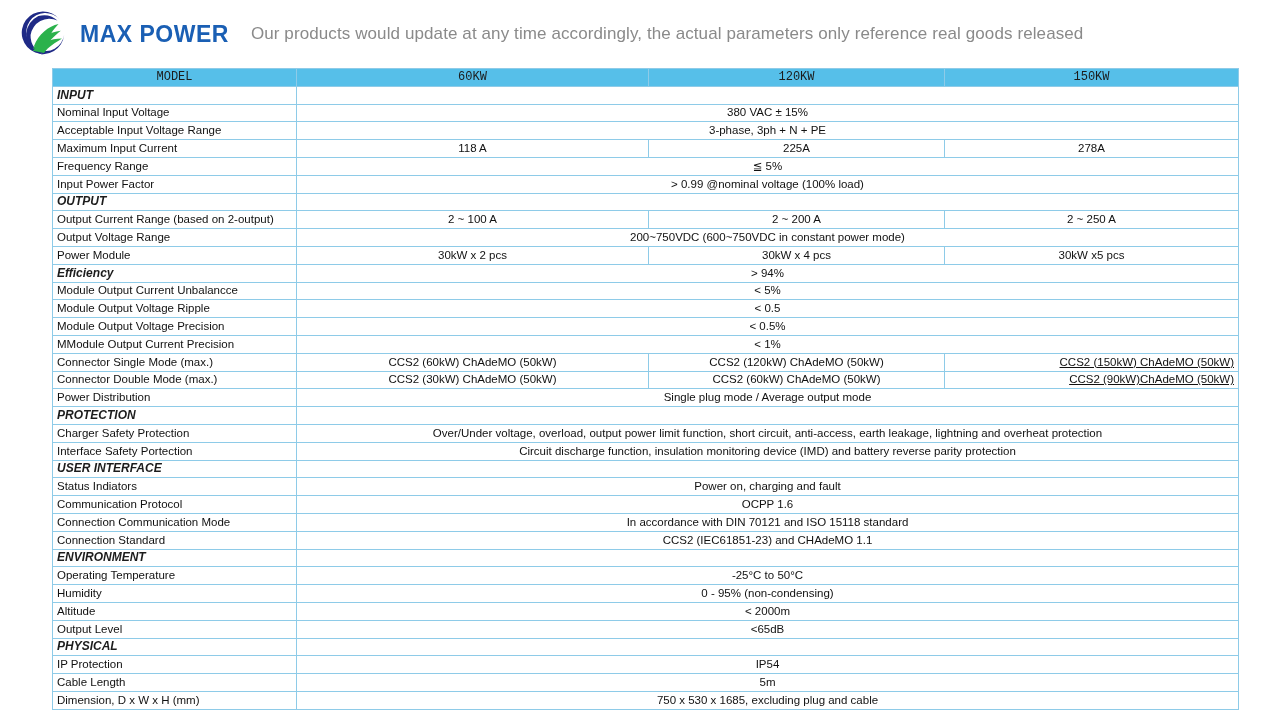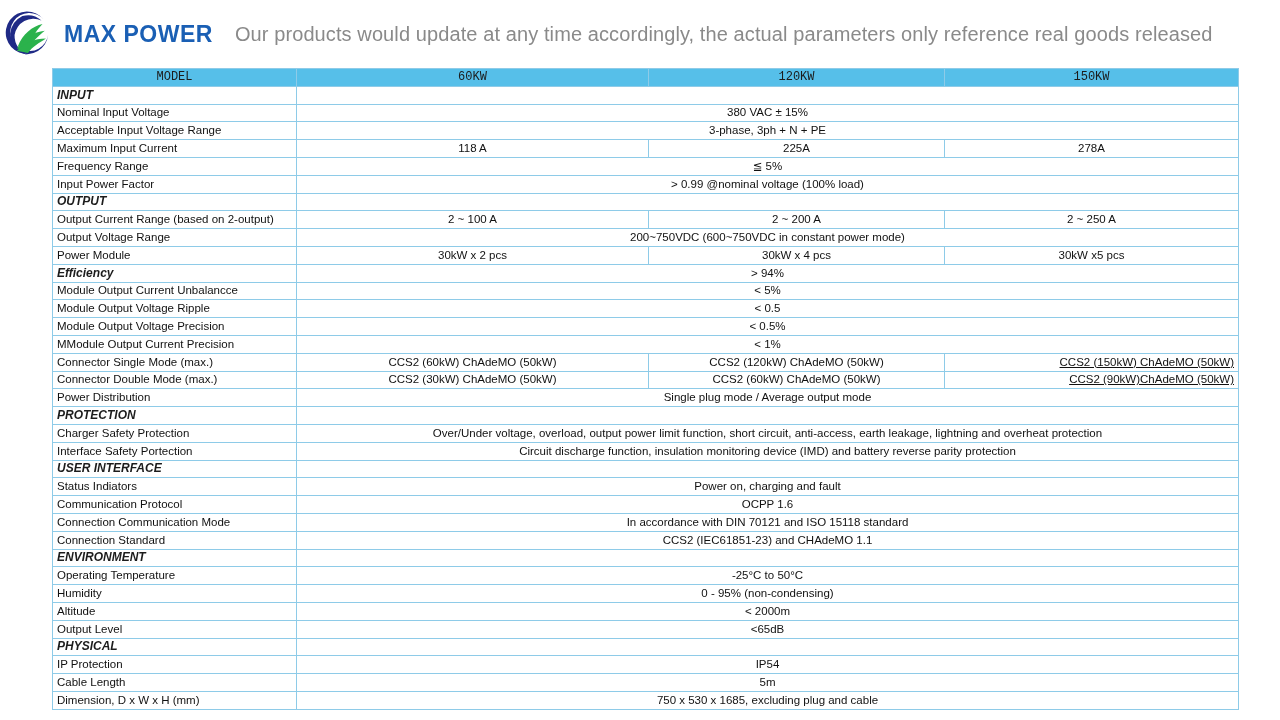--- a/index.html
+++ b/index.html
@@ -13,37 +13,38 @@
     font-family: "Liberation Sans", sans-serif;
     color: #111111;
     overflow: hidden;
   }
 
   
   #brand-header {
     height: 68px;
     display: flex;
     align-items: center;
+    padding-left: 16px;
     box-sizing: border-box;
   }
   #logo-mark {
     width: 56px;
     height: 56px;
     flex: 0 0 56px;
     margin-right: 8px;
   }
   #brand-name {
     font-size: 23px;
     font-weight: bold;
     color: #1a5fb4;
     letter-spacing: 0.5px;
     white-space: nowrap;
   }
   #brand-tagline {
-    font-size: 20px;
+    font-size: 17px;
     color: #8a8a8a;
     margin-left: 22px;
     white-space: nowrap;
     letter-spacing: 0.1px;
   }
 
   
   #spec-table-wrap {
     position: absolute;
     left: 52px;

